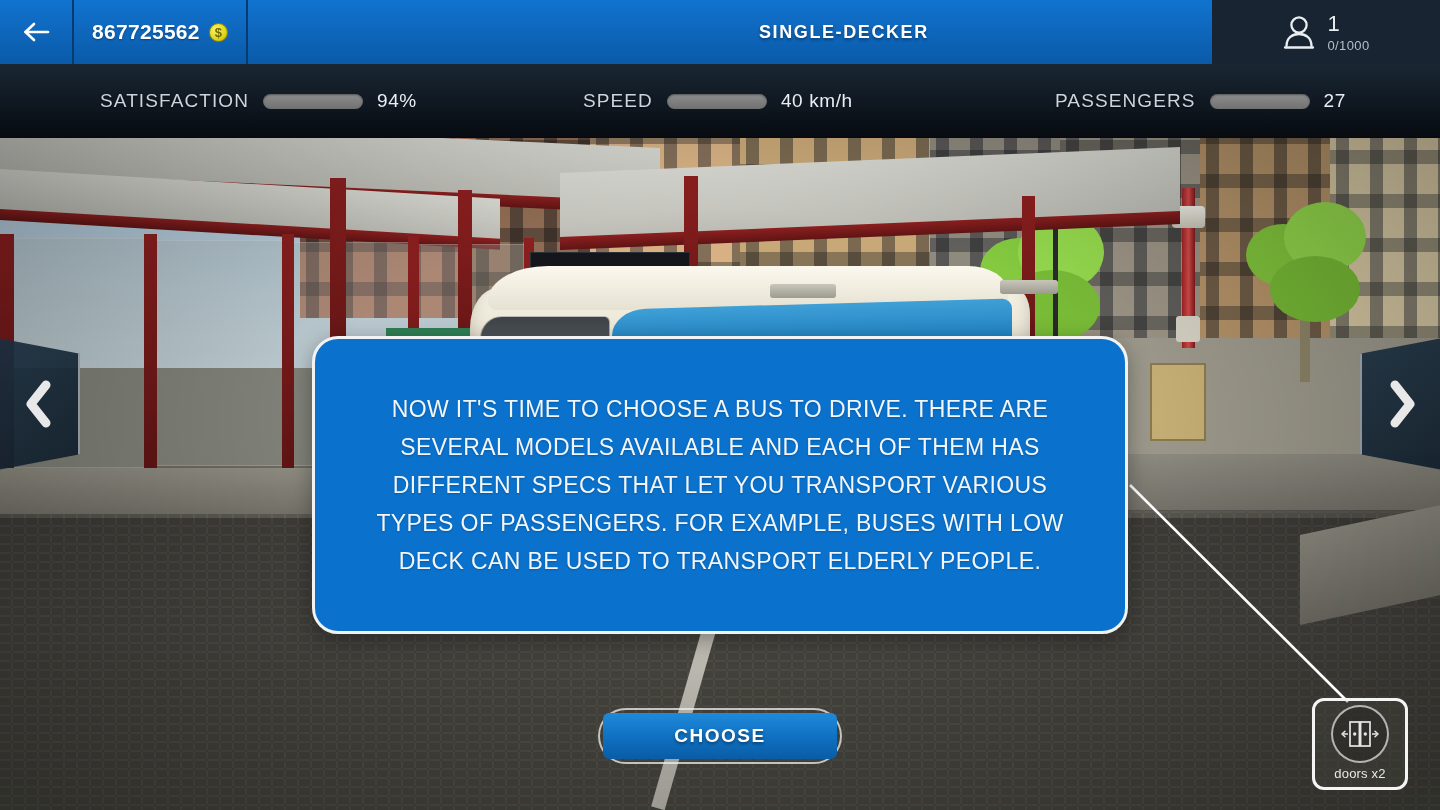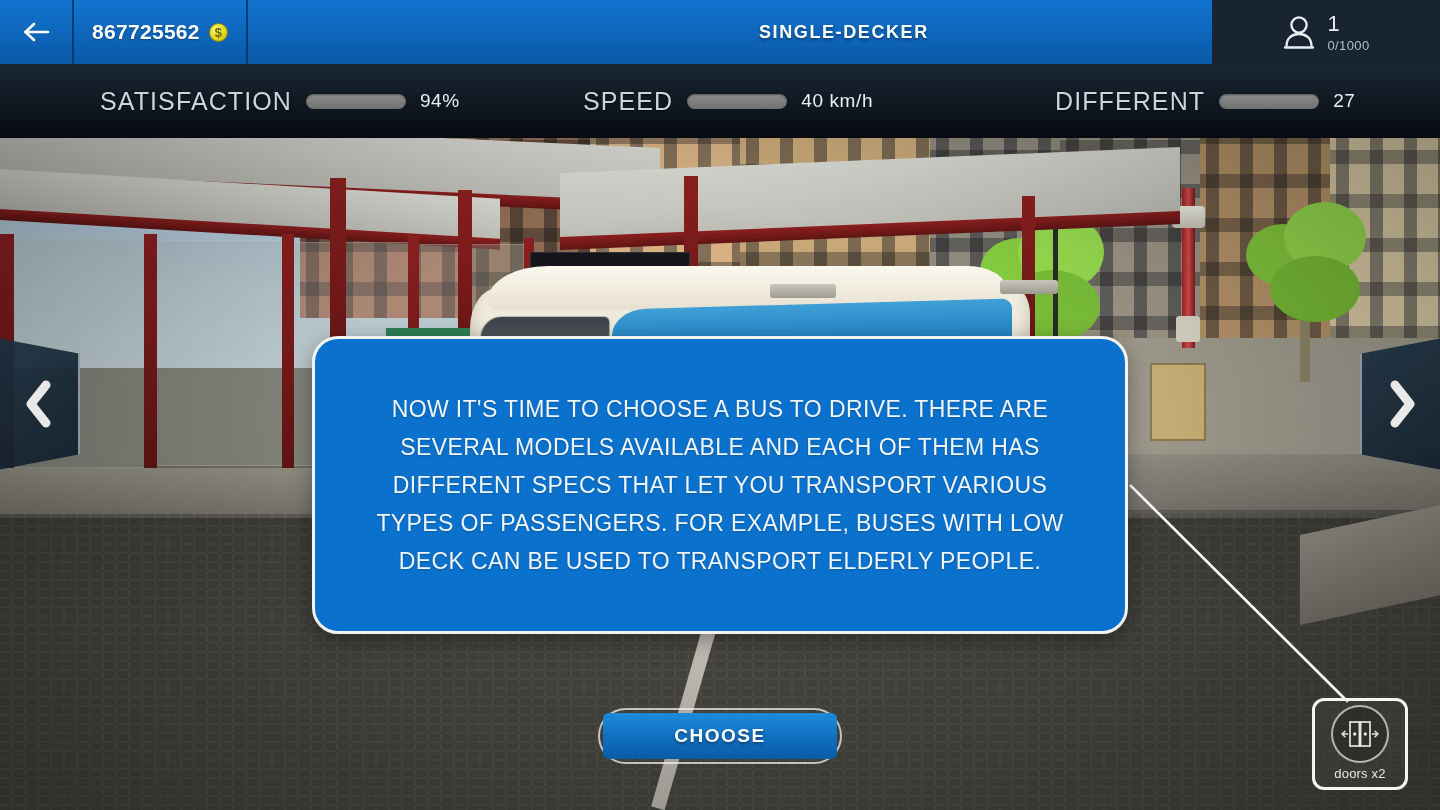--- a/index.html
+++ b/index.html
@@ -151,21 +151,21 @@
   #topbar-right .small { color:#b5bfc9; font-size:13px; margin-top:4px; letter-spacing:.4px; }
 
   
   #stats {
     position:absolute; left:0; top:64px; width:1440px; height:74px;
     background:linear-gradient(#1a2733 0%, #111a24 45%, #070b11 100%);
     display:flex; align-items:center; z-index:20;
   }
   .stat { display:flex; align-items:center; gap:14px; position:absolute; }
   .stat .lbl {
-    color:#ccd5dd; font-size:25px; letter-spacing:1.1px;
+    color:#ccd5dd; font-size:19px; letter-spacing:1.1px;
     text-shadow:0 1px 2px rgba(0,0,0,.6);
   }
   .bar {
     width:100px; height:15px; border-radius:8px;
     background:linear-gradient(#8d8d8d,#717171);
     overflow:hidden; box-shadow:inset 0 1px 2px rgba(0,0,0,.4);
   }
   .bar .fill {
     height:100%; border-radius:8px 0 0 8px;
     background:linear-gradient(#eff02a,#d9da16);
@@ -395,21 +395,21 @@
       <span class="lbl">SATISFACTION</span>
       <span class="bar"><span class="fill" style="width: 42%;"></span></span>
       <span class="val">94%</span>
     </div>
     <div class="stat" style="left:583px;align-items:center;">
       <span class="lbl">SPEED</span>
       <span class="bar"><span class="fill" style="width: 40%;"></span></span>
       <span class="val">40 km/h</span>
     </div>
     <div class="stat" style="left:1055px;">
-      <span class="lbl">DIFFERENT</span>
+      <span class="lbl">PASSENGERS</span>
       <span class="bar"><span class="fill" style="width: 58%;"></span></span>
       <span class="val">27</span>
     </div>
   </div>
 
   <div id="nav-left" class="nav-arrow">
     <svg class="chev" viewBox="0 0 38 52">
       <path d="M27 7 L12 26 L27 45" stroke="#e8e8e8" stroke-width="9" fill="none" stroke-linecap="round" stroke-linejoin="round"></path>
     </svg>
   </div>

